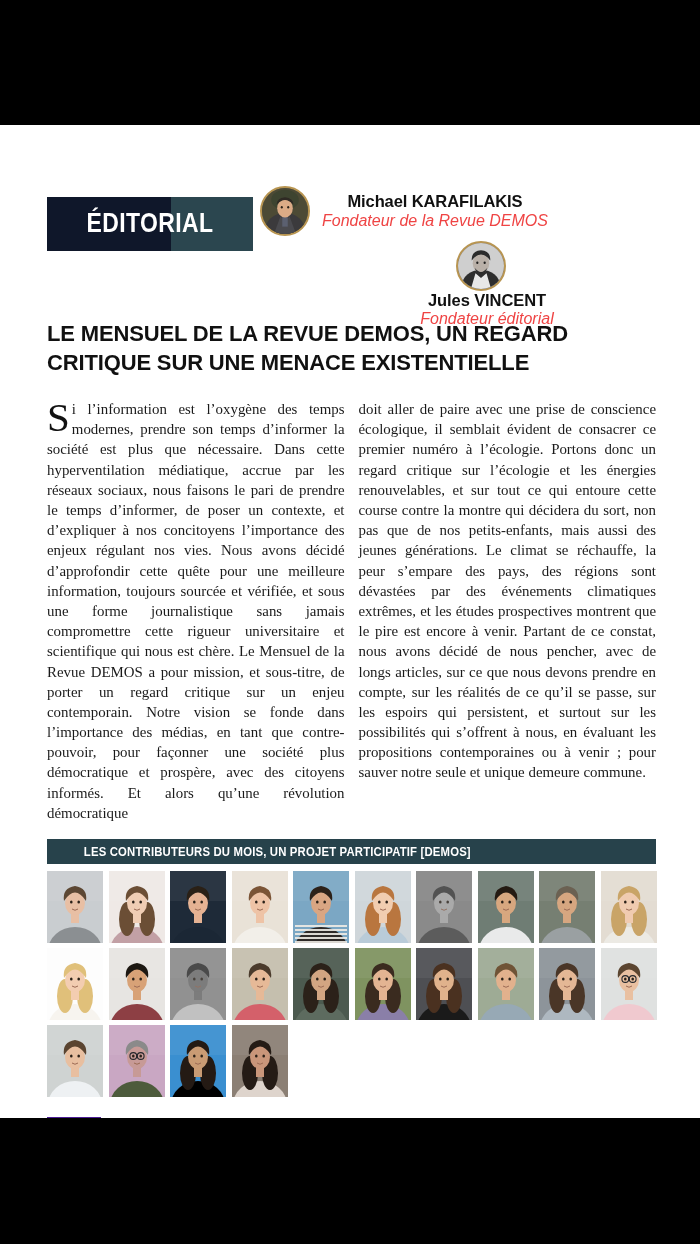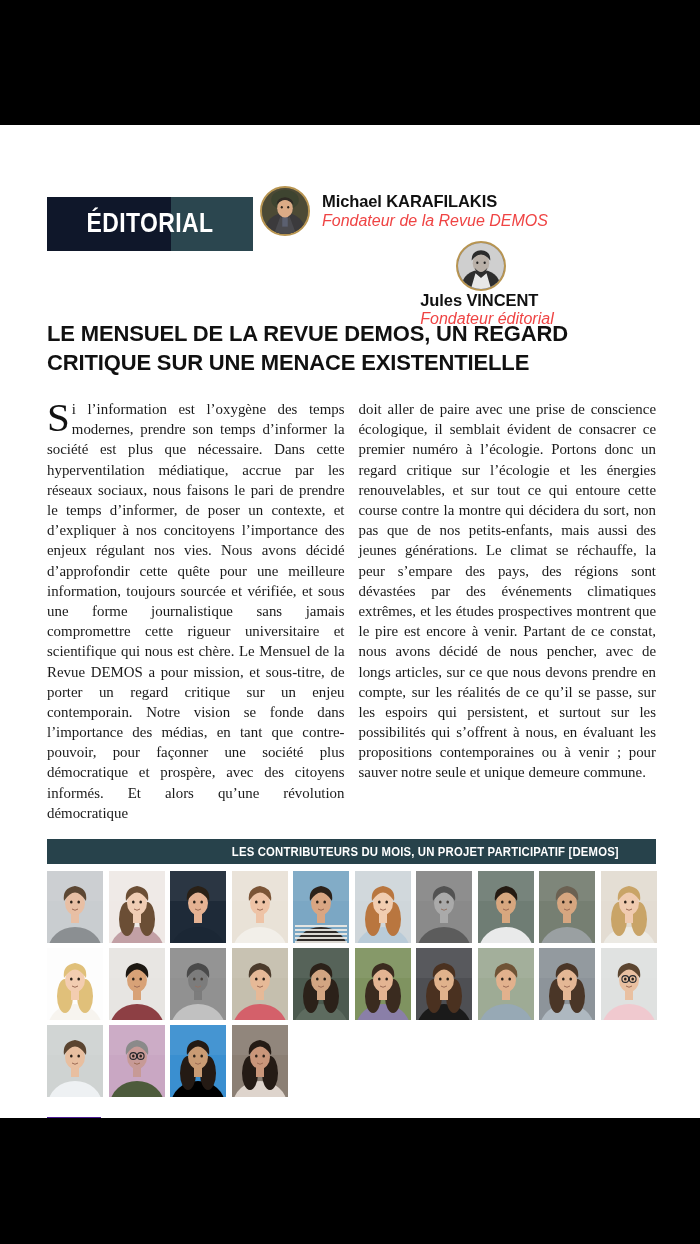--- a/index.html
+++ b/index.html
@@ -119,20 +119,21 @@
   .author-text {
     margin-left: 12px;
     line-height: 1.12;
   }
   .author-name {
     font-family: "Liberation Sans", sans-serif;
     font-weight: bold;
     font-size: 16.5px;
     color: #111111;
     letter-spacing: -0.1px;
+    text-align: center;
   }
   .author-role {
     font-family: "Liberation Sans", sans-serif;
     font-style: italic;
     font-size: 16px;
     color: #ef4444;
     margin-top: 1px;
   }
 
   
@@ -174,21 +175,21 @@
   }
 
   
   .contrib-banner {
     margin-top: 16px;
     width: 609px;
     height: 25px;
     background: #27424b;
     display: flex;
     align-items: center;
-    justify-content: flex-end;
+    justify-content: flex-start;
   }
   .contrib-banner span {
     color: #ffffff;
     font-family: "Liberation Sans", sans-serif;
     font-weight: bold;
     font-size: 13.5px;
     letter-spacing: 0.2px;
     transform: scaleX(0.84);
     transform-origin: center;
     white-space: nowrap;

